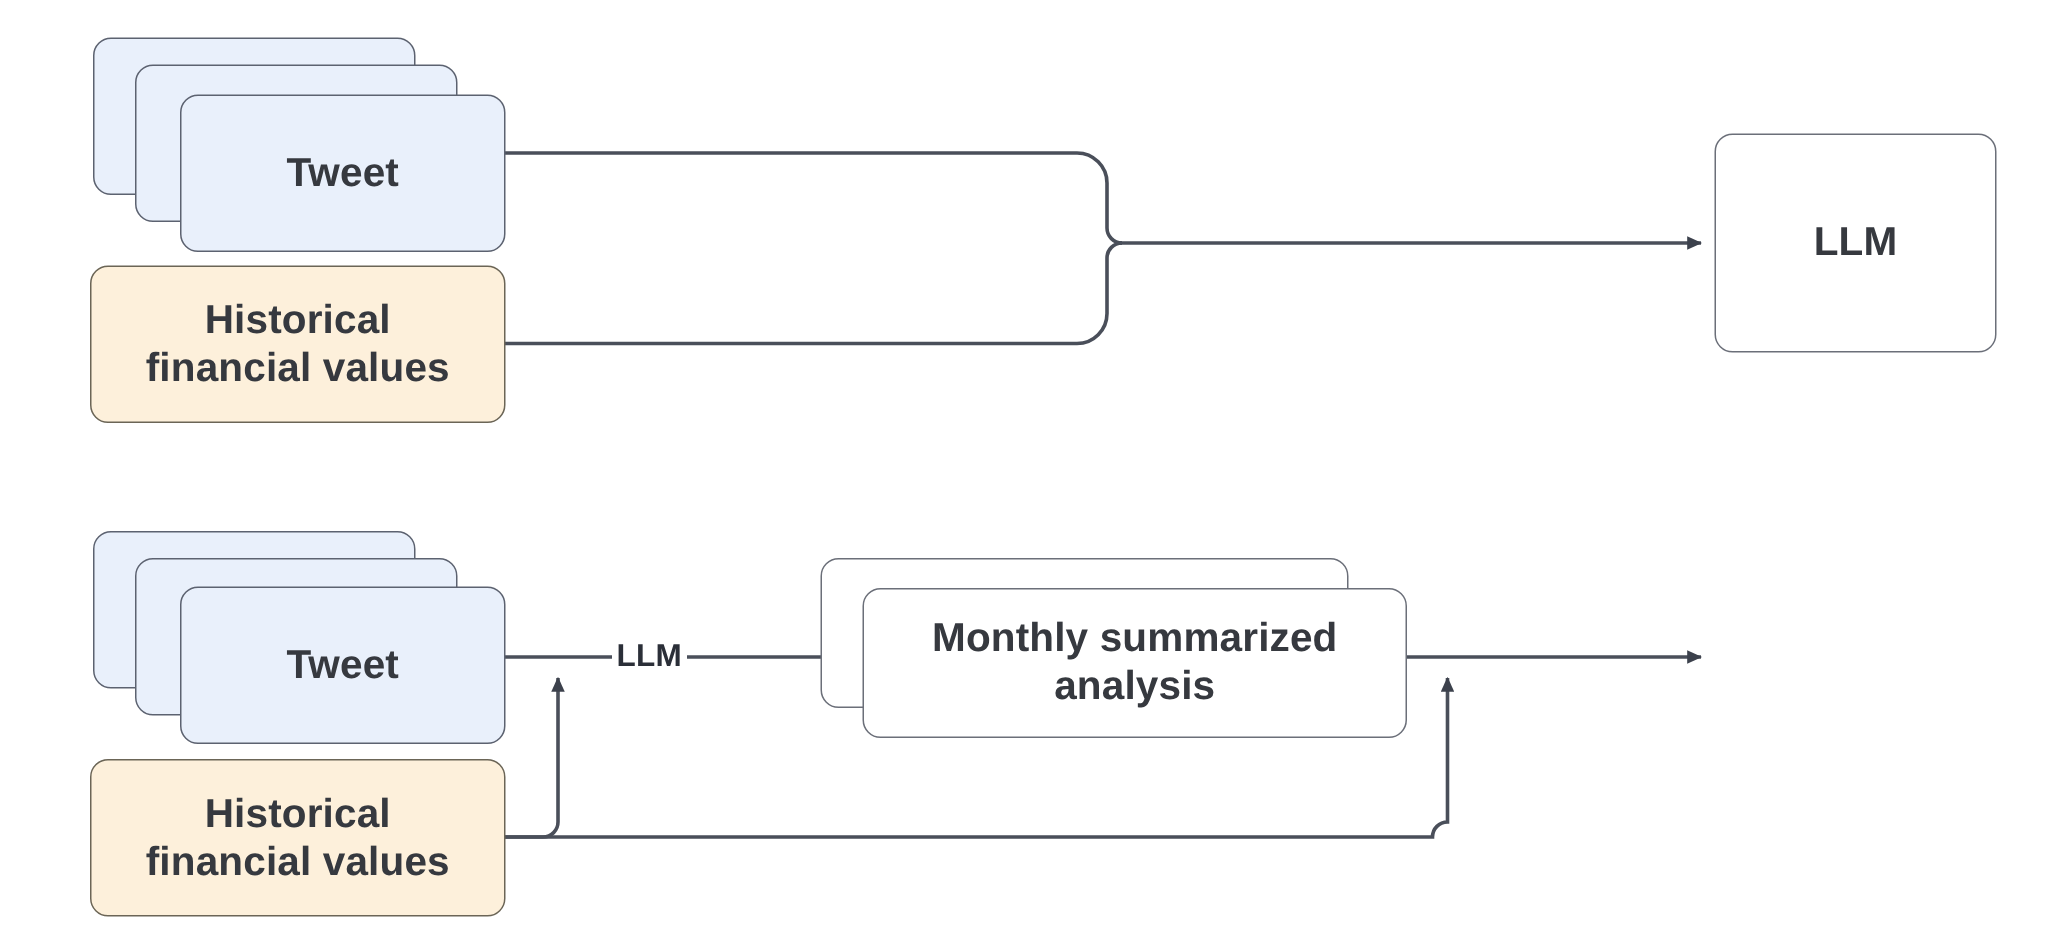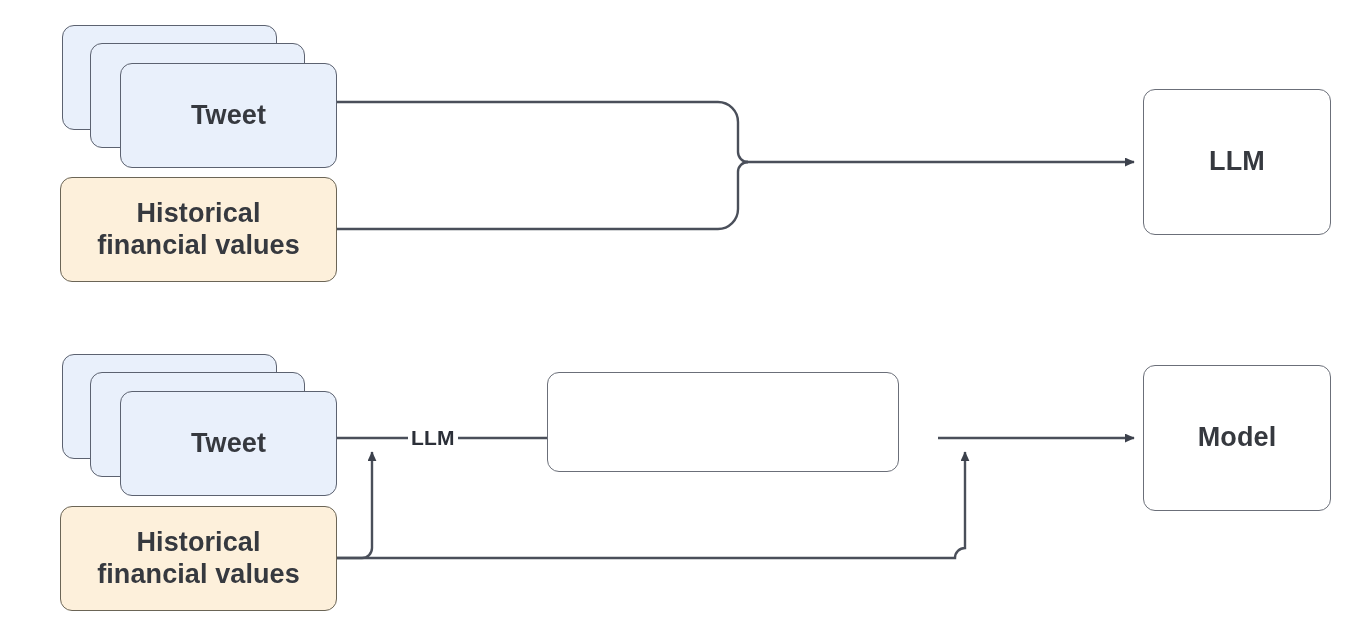--- a/index.html
+++ b/index.html
@@ -116,18 +116,19 @@
 
   <div class="node hist-card" style="left:60px; top:506px; width:277px; height:105px;">
     <span>Historical
 financial values</span>
   </div>
 
   <div class="edge-label" style="left:408px; top:426px;">LLM</div>
 
   <div class="node plain-card ghost" style="left:547px; top:372px; width:352px; height:100px;">Monthly summarized
 analysis</div>
+  <div class="node plain-card" style="left:575px; top:392px; width:363px; height:100px;">
+    <span>Monthly summarized
+analysis</span>
+  </div>
 
-  <div class="node plain-card" style="left:1143px; top:365px; width:188px; height:146px;">
-    <span>Model</span>
-  </div>
 
 </div>
 
 </body></html>

